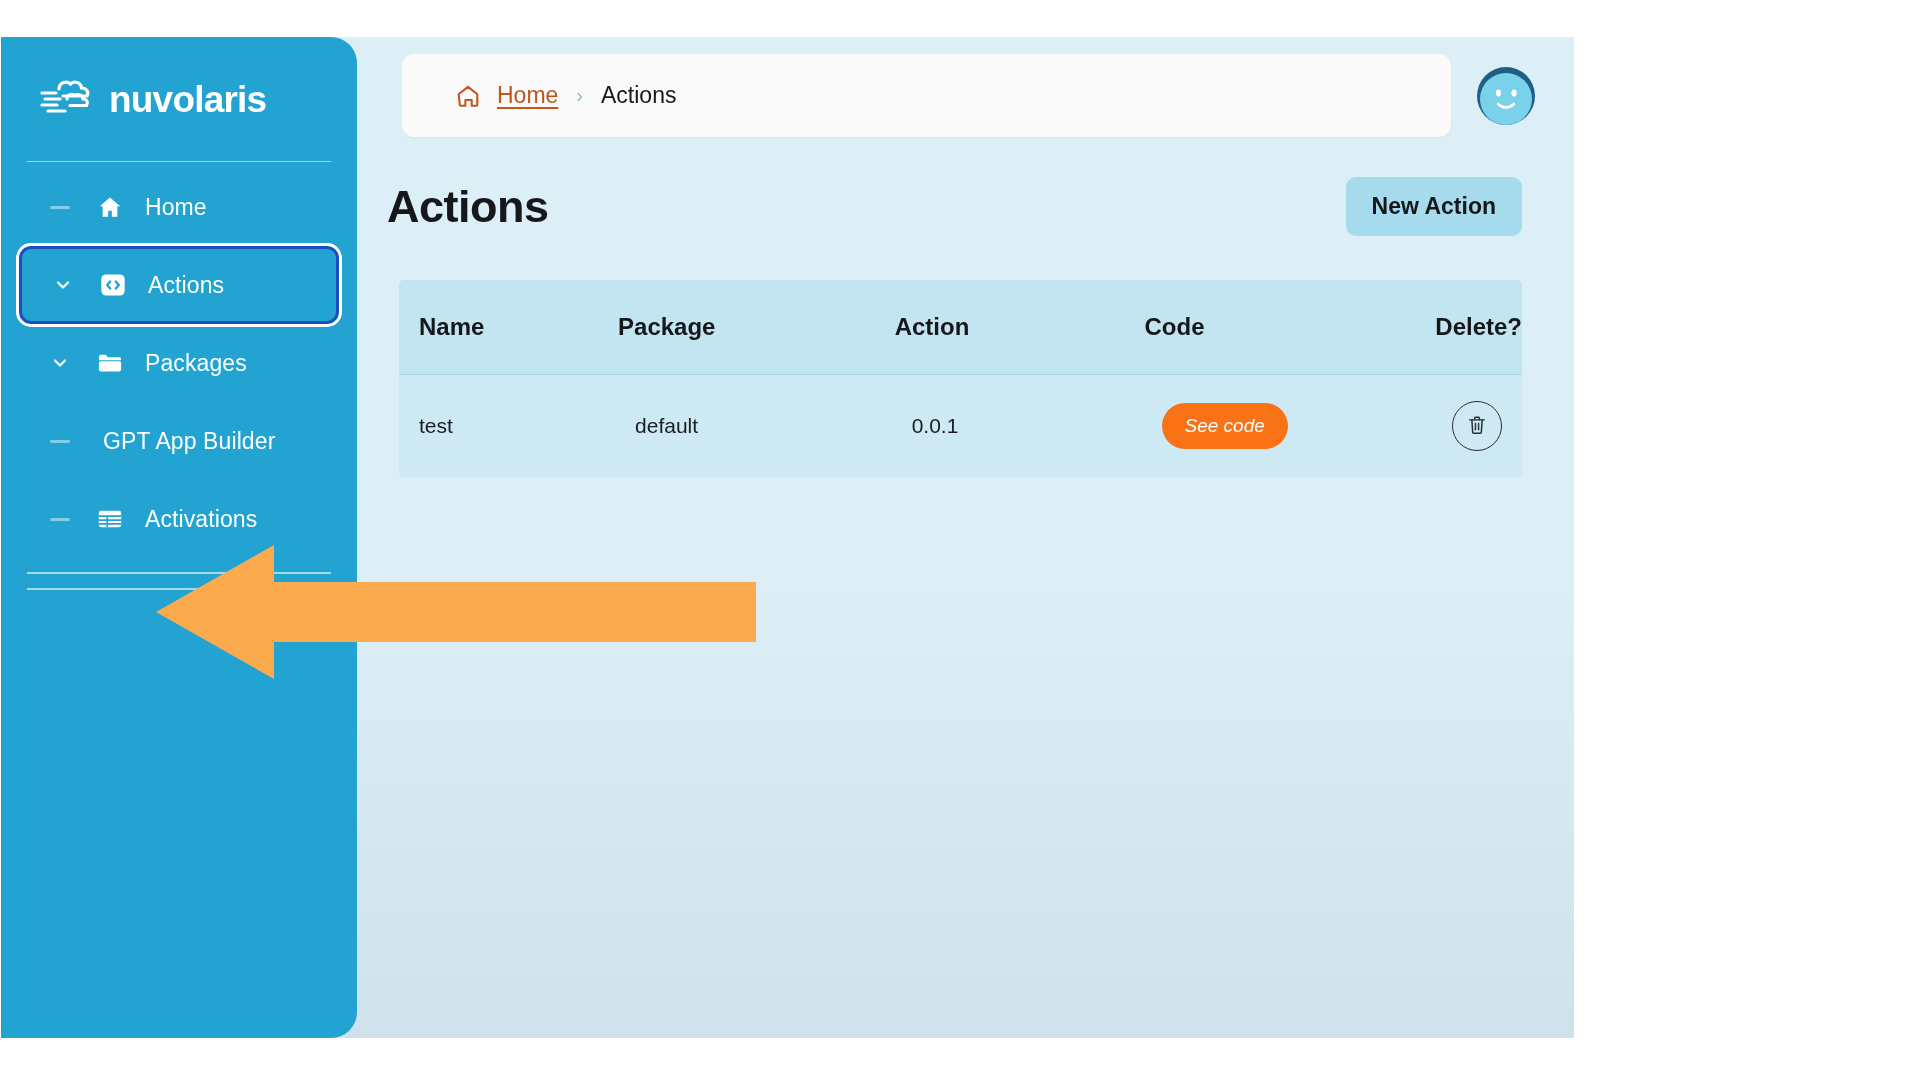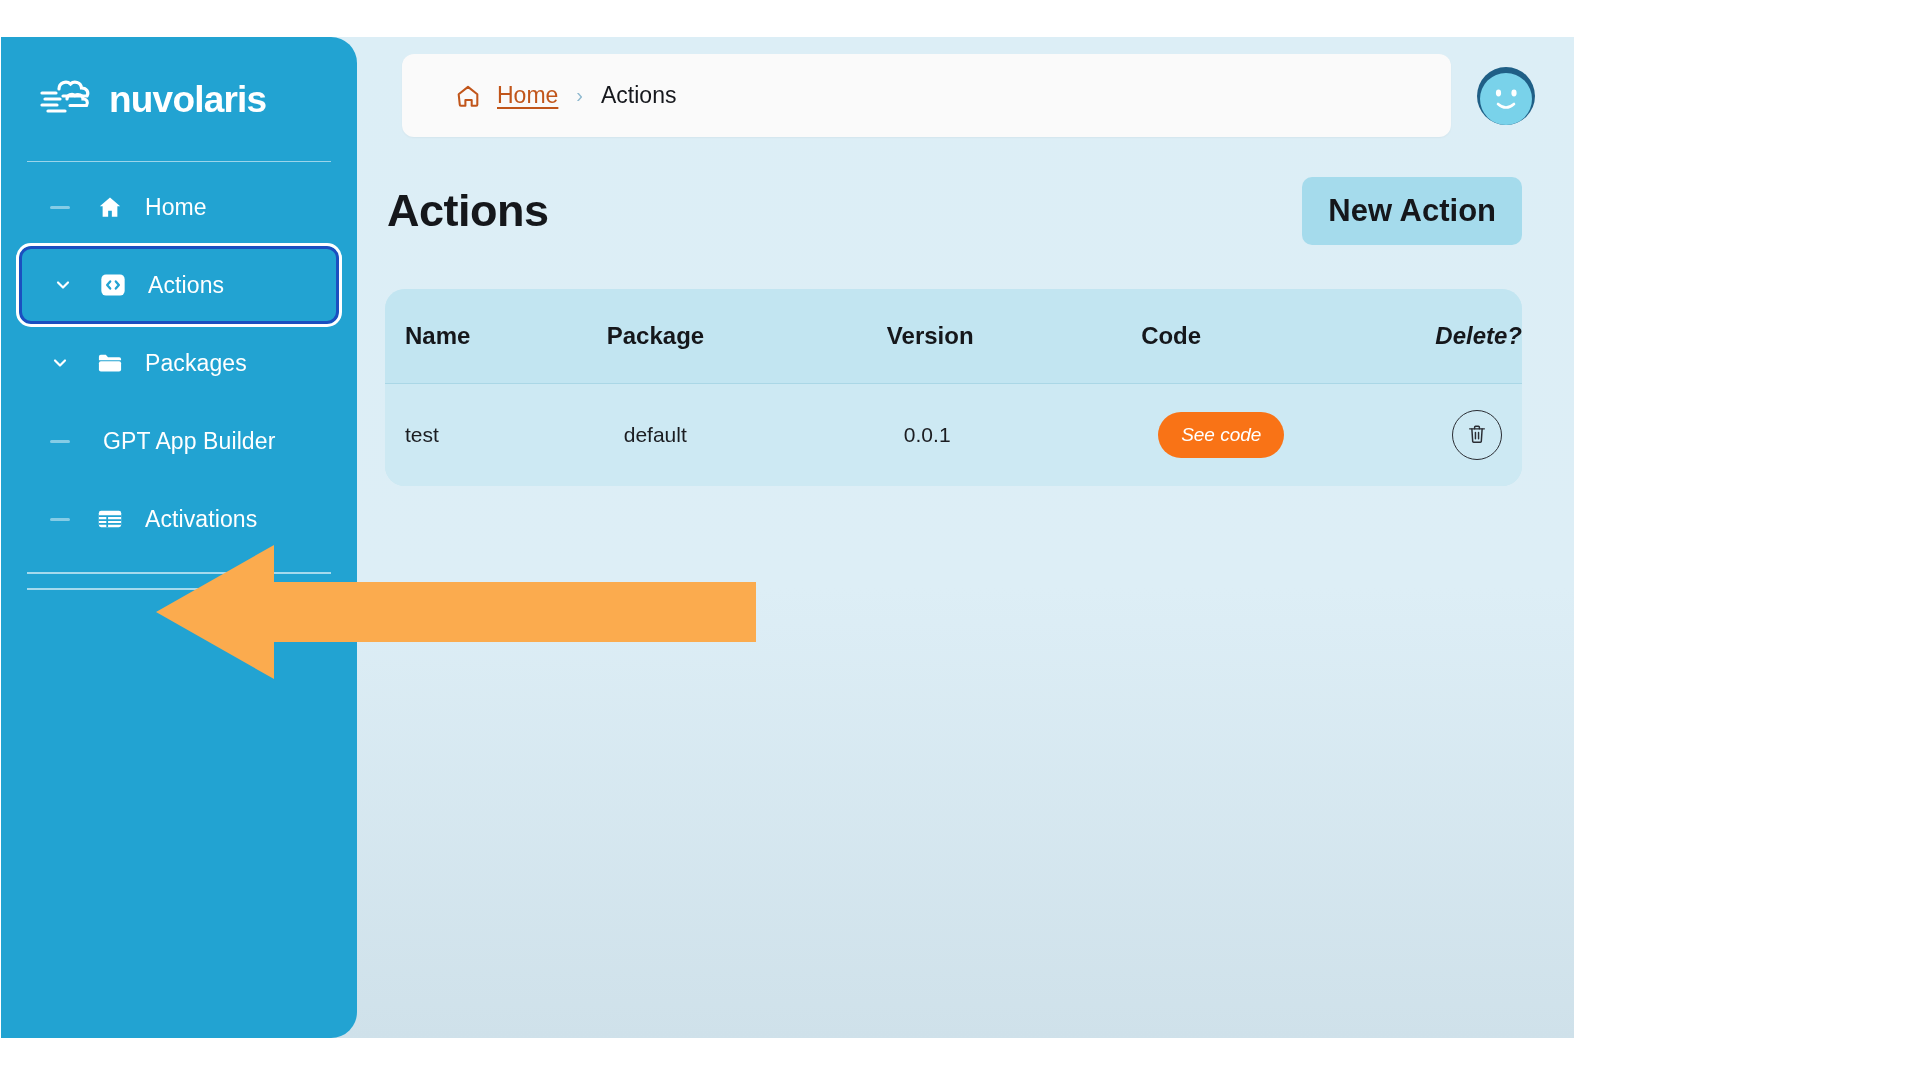--- a/index.html
+++ b/index.html
@@ -183,32 +183,32 @@
   }
   .page-title {
     font-size: 45px;
     font-weight: 700;
     color: #15171b;
     letter-spacing: -0.5px;
   }
   .new-action-btn {
     background: #a5dbec;
     color: #15171b;
-    font-size: 31px;
+    font-size: 23px;
     font-weight: 700;
     border: none;
     border-radius: 10px;
     padding: 16px 26px;
     cursor: pointer;
     font-family: "Liberation Sans", sans-serif;
   }
 
   .table-wrap {
-    margin: 44px 52px 0 28px;
-    border-radius: 20px;
+    margin: 44px 52px 0 42px;
+    border-radius: 5px;
     overflow: hidden;
     background: #c9e7f1;
   }
   table { width: 100%; border-collapse: collapse; }
   thead th {
     text-align: left;
     font-size: 24px;
     font-weight: 700;
     color: #15171b;
     padding: 33px 0 33px 0;
@@ -219,21 +219,21 @@
     font-size: 21px;
     color: #1b1d21;
     padding: 26px 17px;
     background: #cde9f3;
     vertical-align: middle;
   }
   th.c-name, td.c-name   { width: 250px; padding-left: 20px; }
   th.c-pack, td.c-pack   { width: 318px; }
   th.c-vers, td.c-vers   { width: 289px; }
   th.c-code, td.c-code   { width: 330px; }
-  th.c-del,  td.c-del    { width: auto; font-style: italic; }
+  th.c-del,  td.c-del    { width: auto; }
 
   .see-code {
     display: inline-block;
     background: #f97316;
     color: #ffffff;
     font-size: 19px;
     border: none;
     border-radius: 999px;
     padding: 12px 23px;
     cursor: pointer;
@@ -393,21 +393,21 @@
       <h1 class="page-title">Actions</h1>
       <button class="new-action-btn">New Action</button>
     </div>
 
     <div class="table-wrap">
       <table>
         <thead>
           <tr>
             <th class="c-name">Name</th>
             <th class="c-pack">Package</th>
-            <th class="c-vers">Version</th>
+            <th class="c-vers">Action</th>
             <th class="c-code">Code</th>
             <th class="c-del">Delete?</th>
           </tr>
         </thead>
         <tbody>
           <tr>
             <td class="c-name">test</td>
             <td class="c-pack">default</td>
             <td class="c-vers">0.0.1</td>
             <td class="c-code">

